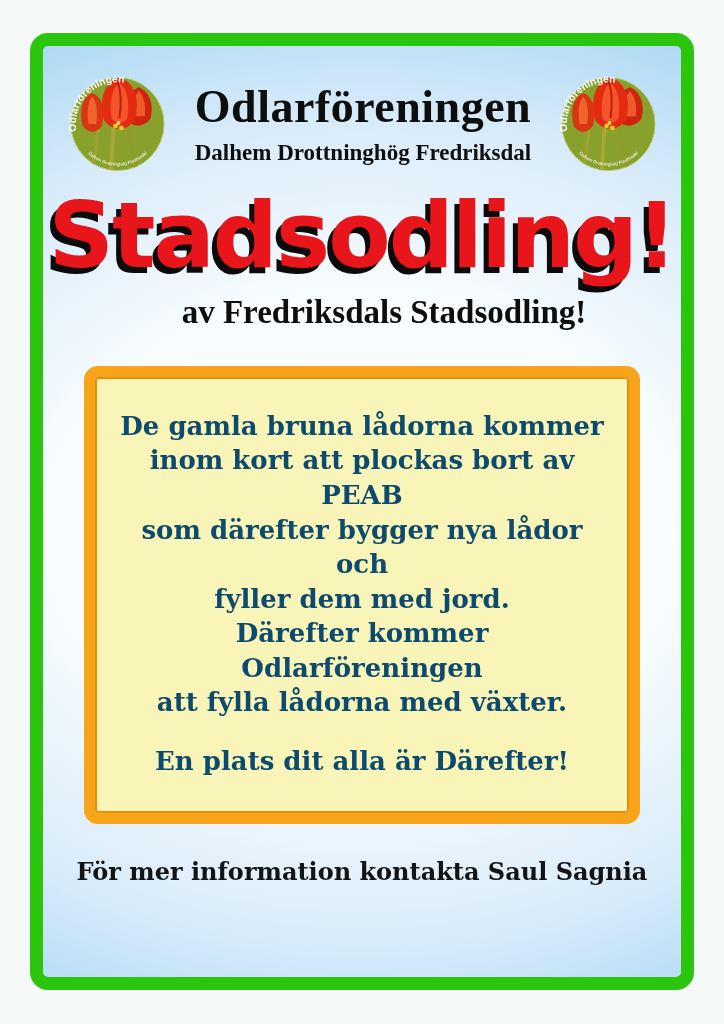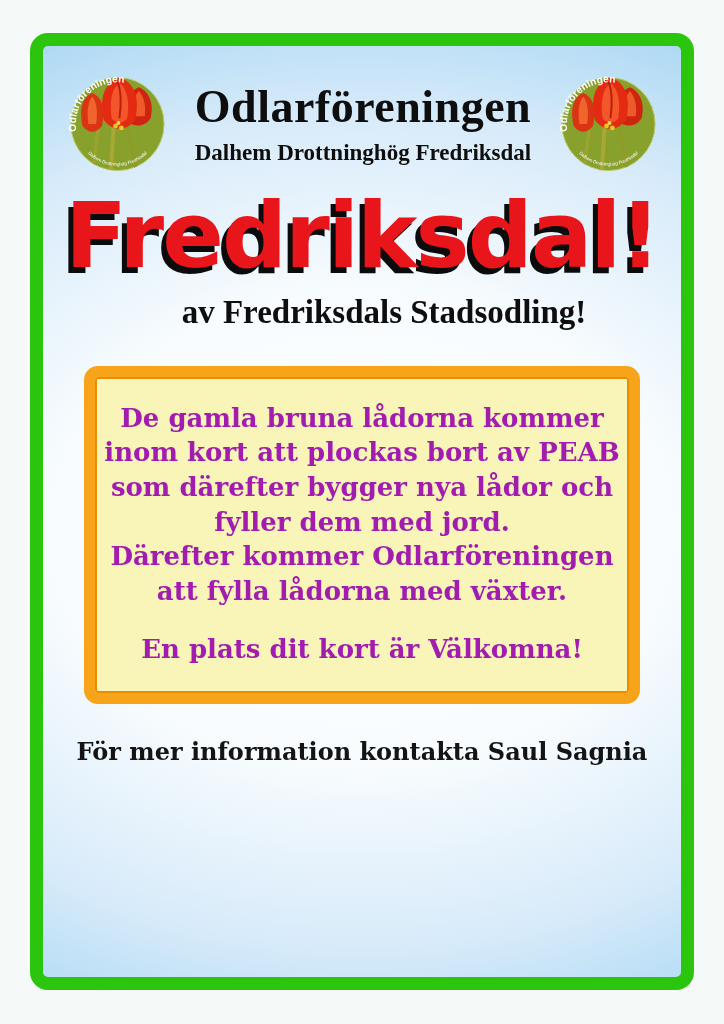--- a/index.html
+++ b/index.html
@@ -62,27 +62,27 @@
     width: 556px;
     margin: 36px auto 0 auto;
     border: 11px solid #f7a41b;
     border-radius: 14px;
     box-shadow: inset 0 0 0 2px #e88e00;
     background: #f9f4b8;
     padding: 24px 8px 26px 8px;
     text-align: center;
   }
   .notice-box p {
-    margin: 0;
+    margin: 8px;
     font-family: "DejaVu Serif", serif;
     font-weight: bold;
     font-size: 26px;
     line-height: 1.33;
     white-space: pre-line;
-    color: #a21caf;
+    color: #0c4a6e;
     text-align: center;
   }
   .notice-box p.para-1 { margin-bottom: 24px; }
   .notice-box p.para-2 { margin-bottom: 14px; }
   
   .footer { margin-top: 32px; text-align: center; }
   .footer div {
     font-family: "DejaVu Serif", serif;
     font-weight: bold;
     font-size: 24px;
@@ -154,31 +154,31 @@
         <circle cx="54" cy="54" r="2.5" fill="#e9c91e"></circle>
         <circle cx="51" cy="49" r="2" fill="#f2dd3c"></circle>
       </g>
       <text font-size="10.5" fill="#ffffff" font-family="Liberation Sans, sans-serif" font-weight="bold"><textPath href="#arcTopR">Odlarföreningen</textPath></text>
       <text font-size="4.6" fill="#ffffff" font-family="Liberation Sans, sans-serif"><textPath href="#arcBotR">Dalhem Drottninghög Fredriksdal</textPath></text>
     </svg>
 
   </div>
 
   <div class="hero">
-    <div class="hero-title">Fredriksdal!</div>
+    <div class="hero-title">Stadsodling!</div>
     <div class="hero-subtitle">av Fredriksdals Stadsodling!</div>
   </div>
 
   <div class="notice-box">
     <p class="para-1">De gamla bruna lådorna kommer
 inom kort att plockas bort av PEAB
 som därefter bygger nya lådor och
 fyller dem med jord.
 Därefter kommer Odlarföreningen
 att fylla lådorna med växter.</p>
-    <p class="para-3">En plats dit kort är Välkomna!</p>
+    <p class="para-3">En plats dit alla är Därefter!</p>
   </div>
 
   <div class="footer">
     <div>För mer information kontakta Saul Sagnia</div>
   </div>
 
 </div>
 
 </body></html>

